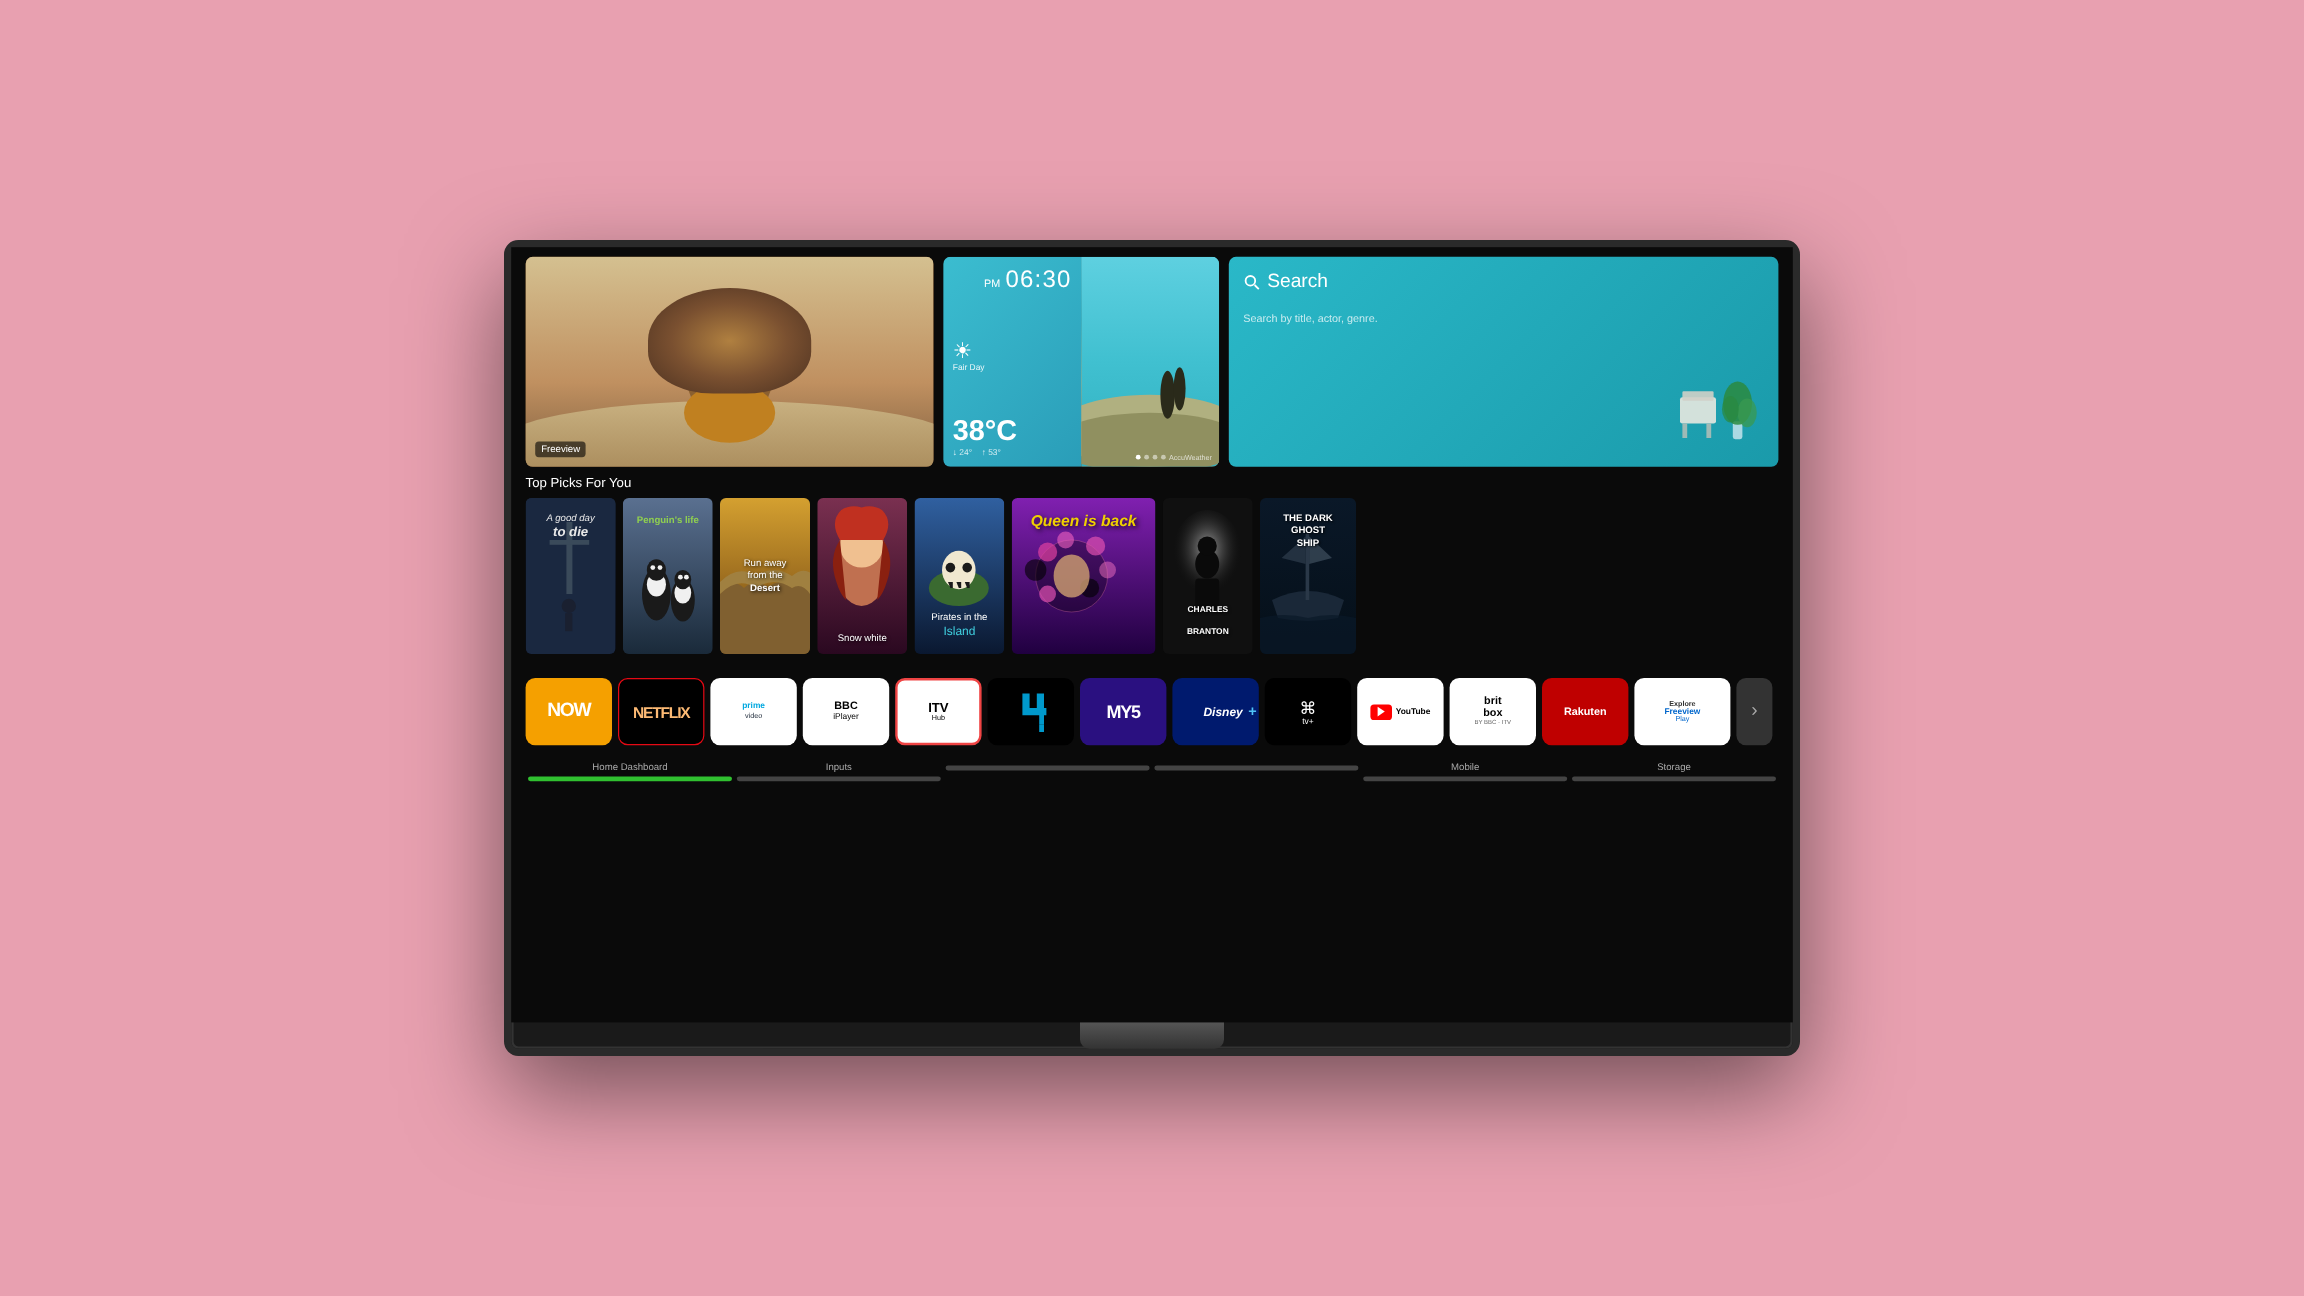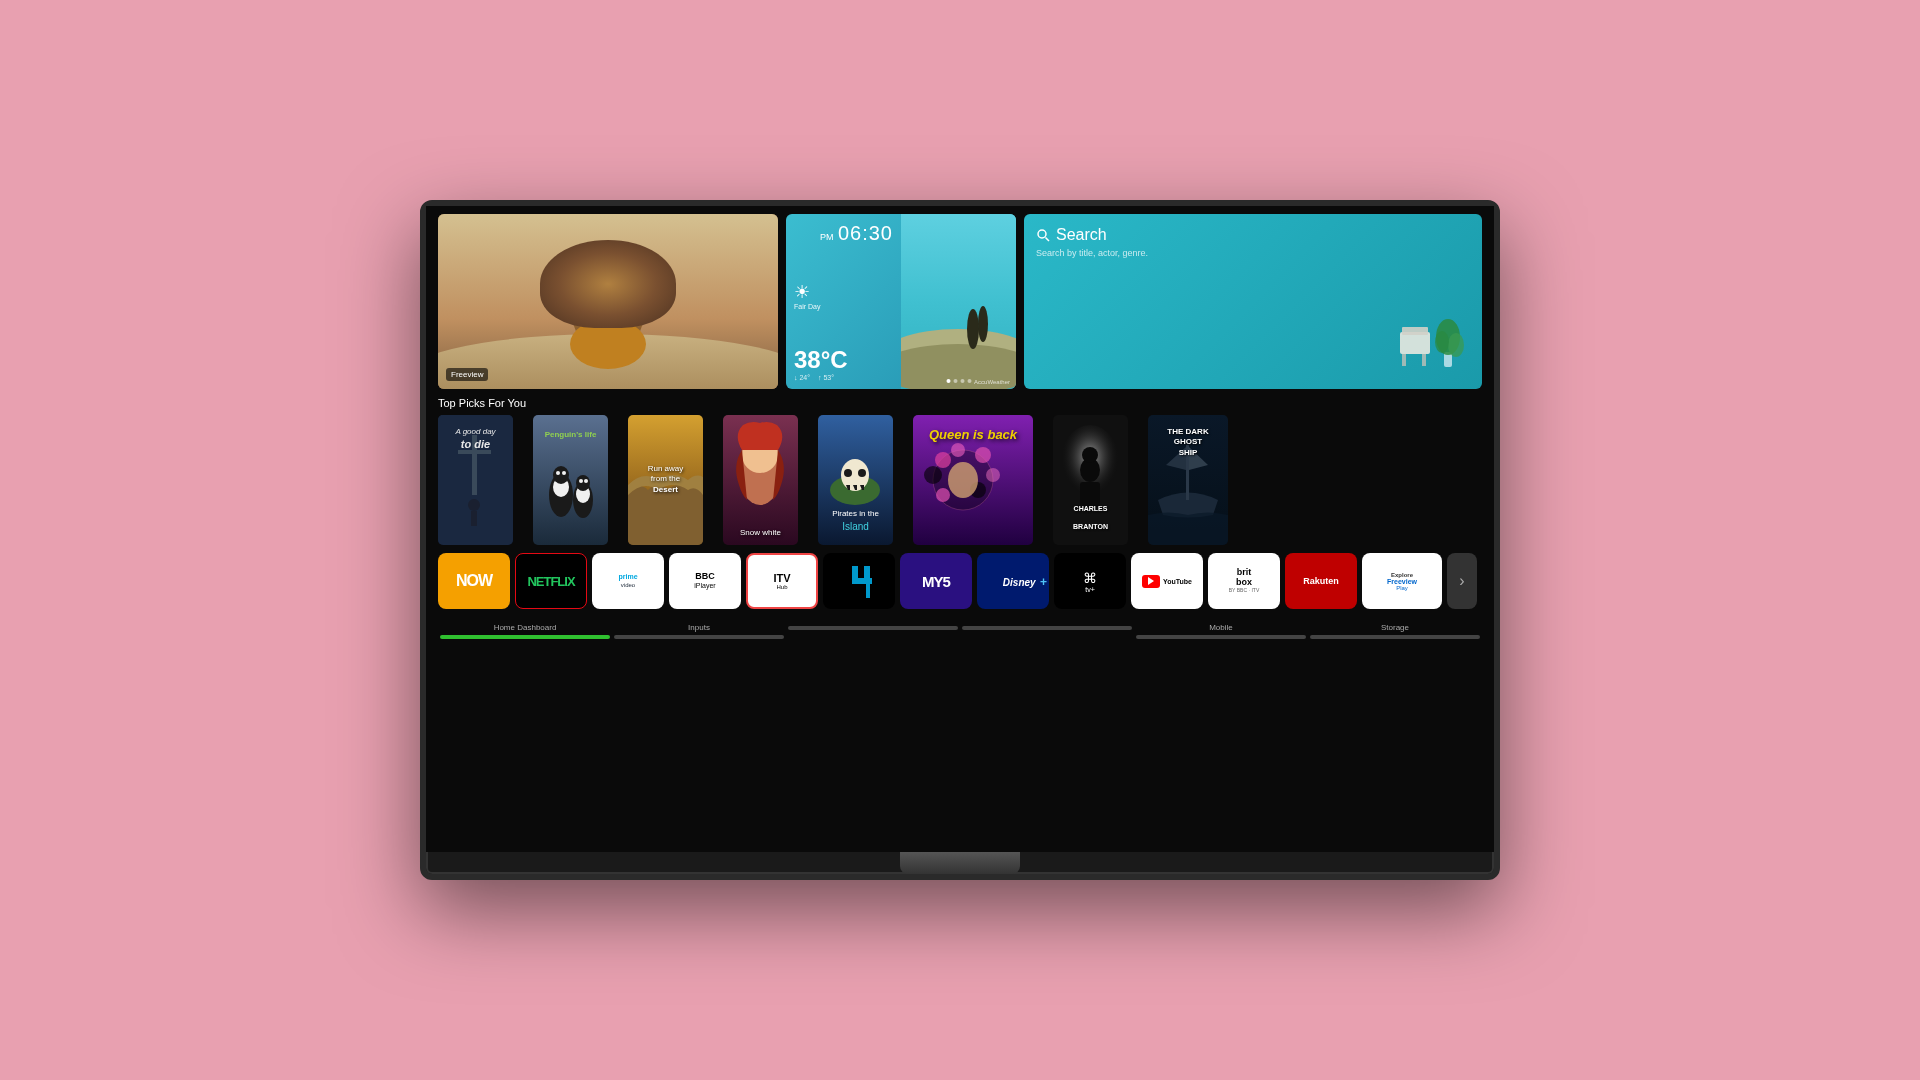--- a/index.html
+++ b/index.html
@@ -116,37 +116,37 @@
       overflow: hidden;
     }
 
     .search-title {
       display: flex;
       align-items: center;
       gap: 6px;
       font-size: 16px;
       color: #fff;
       font-weight: 300;
-      margin-bottom: 4px;
+      margin-bottom: 16px;
       text-align: right;
     }
 
     
     .section-label {
       color: #fff;
       font-size: 11px;
       font-weight: 500;
       margin-bottom: 6px;
     }
 
     .top-picks {
       display: flex;
-      gap: 20px;
+      gap: 6px;
       height: 130px;
-      margin-bottom: 8px;
+      margin-bottom: 20px;
       overflow: hidden;
     }
 
     .pick-card {
       flex: 1;
       border-radius: 5px;
       overflow: hidden;
       position: relative;
       cursor: pointer;
     }
@@ -564,21 +564,21 @@
     </div>
 
     <div class="app-list-section">
       <div class="app-list">
 
         <div class="app-tile app-now">
           <span style="font-size:16px;font-weight:900;color:#fff;letter-spacing:-1px;">NOW</span>
         </div>
 
         <div class="app-tile app-netflix">
-          <span style="font-size:13px;font-weight:900;color:#22c55e;letter-spacing:-1px;">NETFLIX</span>
+          <span style="font-size:13px;font-weight:900;color:#fdba74;letter-spacing:-1px;">NETFLIX</span>
         </div>
 
         <div class="app-tile app-prime">
           <div style="text-align:center;line-height:1.2;">
             <div style="font-size:7px;color:#00a8e0;font-weight:bold;">prime</div>
             <div style="font-size:6px;color:#232f3e;">video</div>
           </div>
         </div>
 
         <div class="app-tile app-bbc">

